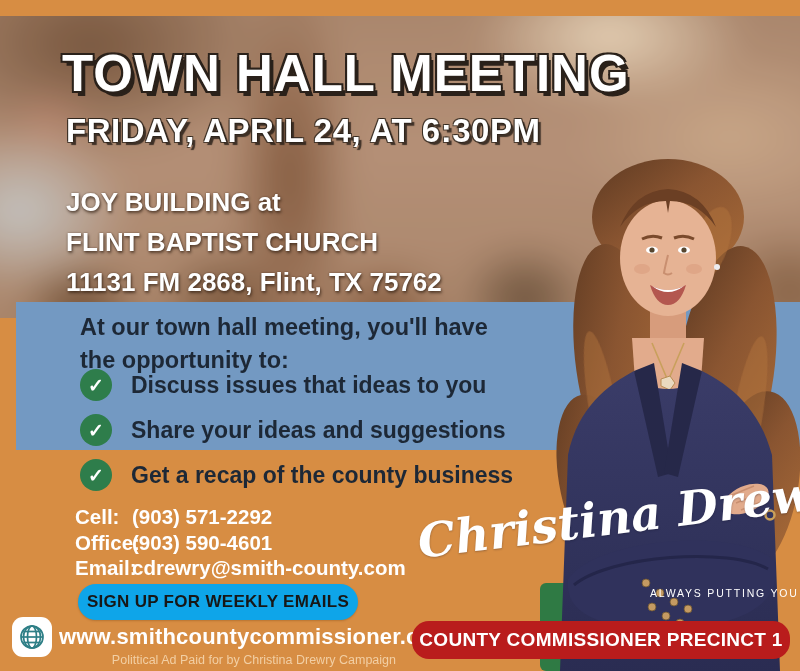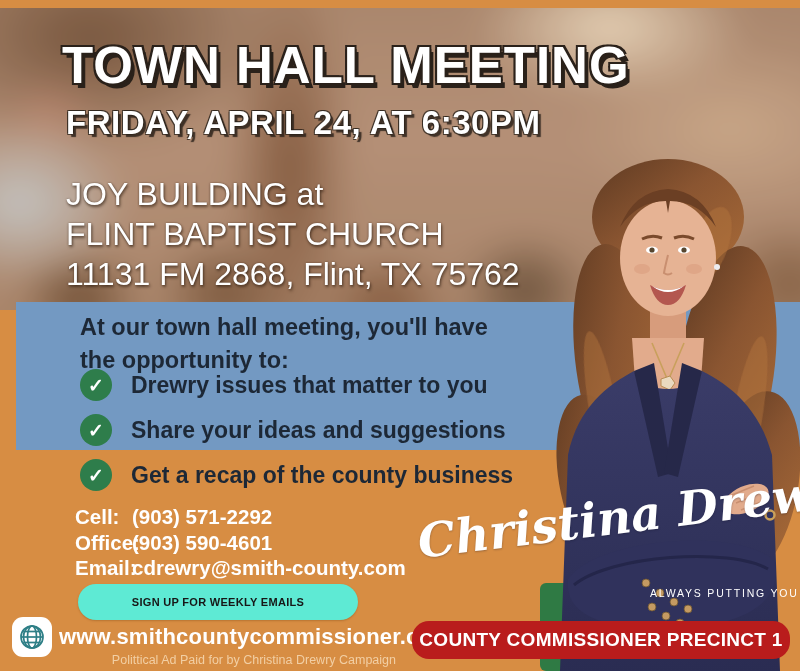--- a/index.html
+++ b/index.html
@@ -1,21 +1,21 @@
 <!DOCTYPE html>
 <html><head>
 <meta charset="utf-8">
 <style>
   * { margin:0; padding:0; box-sizing:border-box; }
   html,body { width:800px; height:671px; }
   body { font-family:"Liberation Sans", sans-serif; }
   .flyer { position:relative; width:800px; height:671px; overflow:hidden; background:#d78d43; }
 
   
-  .hero { position:absolute; left:0; top:8px; width:800px; height:302px; overflow:hidden; background:#b08a70; }
+  .hero { position:absolute; left:0; top:16px; width:800px; height:302px; overflow:hidden; background:#b08a70; }
   .hero-blur {
     position:absolute; left:-40px; top:-40px; width:880px; height:382px;
     filter: blur(16px);
     background-color:#b4917a;
     background-image:
       radial-gradient(200px 100px at 650px 60px,  #ecdcc3 0%, rgba(236,220,195,0) 70%),
       radial-gradient(160px 120px at 60px 235px,  #c6cccf 0%, rgba(198,204,207,0) 70%),
       radial-gradient(260px 160px at 130px 70px,  #6e4f39 0%, rgba(110,79,57,0) 72%),
       radial-gradient(90px 300px at 330px 200px,  #7c543a 0%, rgba(124,84,58,0) 70%),
       radial-gradient(70px 60px  at 92px 140px,   #dca28d 0%, rgba(220,162,141,0) 70%),
@@ -37,43 +37,43 @@
                  2px 2px 0 #2a211a, 4px 5px 0 #2a211a;
   }
   .hero-datetime {
     position:absolute; left:66px; top:96px;
     font-size:33px; font-weight:bold; letter-spacing:0.5px; color:#fff; white-space:nowrap;
     text-shadow:-1px -1px 0 rgba(42,33,26,.75), 1px -1px 0 rgba(42,33,26,.75),
                 -1px 1px 0 rgba(42,33,26,.75), 3px 3px 1px rgba(42,33,26,.85);
   }
   .hero-location {
     position:absolute; left:66px; top:166px;
-    font-size:32px; font-weight:normal; color:#fff; line-height:40px; white-space:nowrap;
+    font-size:26px; font-weight:bold; color:#fff; line-height:40px; white-space:nowrap;
     text-shadow:1px 2px 3px rgba(45,28,16,.65), 0 0 2px rgba(45,28,16,.5);
   }
 
   
   .blue-band { position:absolute; left:16px; top:302px; width:800px; height:148px; background:#7399c2; }
   .benefits-intro { position:absolute; left:64px; top:9px; font-size:23.5px; line-height:33px;
     font-weight:600; color:#1d2836; }
   .check-list { position:absolute; left:64px; top:67px; }
   .check-row { display:flex; align-items:center; height:32px; margin-bottom:13px; }
   .check-circle { width:32px; height:32px; border-radius:50%; background:#2e7d4b; color:#fff;
     display:flex; align-items:center; justify-content:center; font-size:19px; font-weight:bold;
     flex:0 0 32px; }
   .check-label { margin-left:19px; font-size:23px; font-weight:600; color:#1d2836; white-space:nowrap; }
 
   
   .orange-band { position:absolute; left:0; top:497px; width:800px; height:156px; background:#d78d43; }
   .contact-grid { position:absolute; left:75px; top:7px; display:grid;
     grid-template-columns:57px auto; column-gap:0; row-gap:0;
     font-size:20.5px; font-weight:bold; color:#fff; line-height:25.5px; }
   .signup-button { position:absolute; left:78px; top:87px; width:280px; height:36px;
-    background:#5eead4; border:none; border-radius:18px; cursor:pointer;
-    font-family:"Liberation Sans", sans-serif; font-size:11px; font-weight:bold;
+    background:#0ea5e9; border:none; border-radius:18px; cursor:pointer;
+    font-family:"Liberation Sans", sans-serif; font-size:17px; font-weight:bold;
     letter-spacing:0.3px; color:#171717; box-shadow:0 1px 2px rgba(120,70,20,.35); }
   .site-row { position:absolute; left:12px; top:120px; display:flex; align-items:center; }
   .globe-tile { width:40px; height:40px; border-radius:11px; background:#fff;
     display:flex; align-items:center; justify-content:center; }
   .site-text { margin-left:7px; font-size:22px; font-weight:bold; color:#fff;
     letter-spacing:0.2px; cursor:pointer; }
   .disclaimer { position:absolute; left:66px; top:156px; width:330px; text-align:right;
     font-size:12.5px; color:#f2cfa4; }
 
   
@@ -106,21 +106,21 @@
   </div>
 
   <div class="blue-band">
     <div class="benefits-intro">
       <div>At our town hall meeting, you'll have</div>
       <div>the opportunity to:</div>
     </div>
     <div class="check-list">
       <div class="check-row">
         <span class="check-circle">✓</span>
-        <span class="check-label">Drewry issues that matter to you</span>
+        <span class="check-label">Discuss issues that ideas to you</span>
       </div>
       <div class="check-row">
         <span class="check-circle">✓</span>
         <span class="check-label">Share your ideas and suggestions</span>
       </div>
       <div class="check-row">
         <span class="check-circle">✓</span>
         <span class="check-label">Get a recap of the county business</span>
       </div>
     </div>

